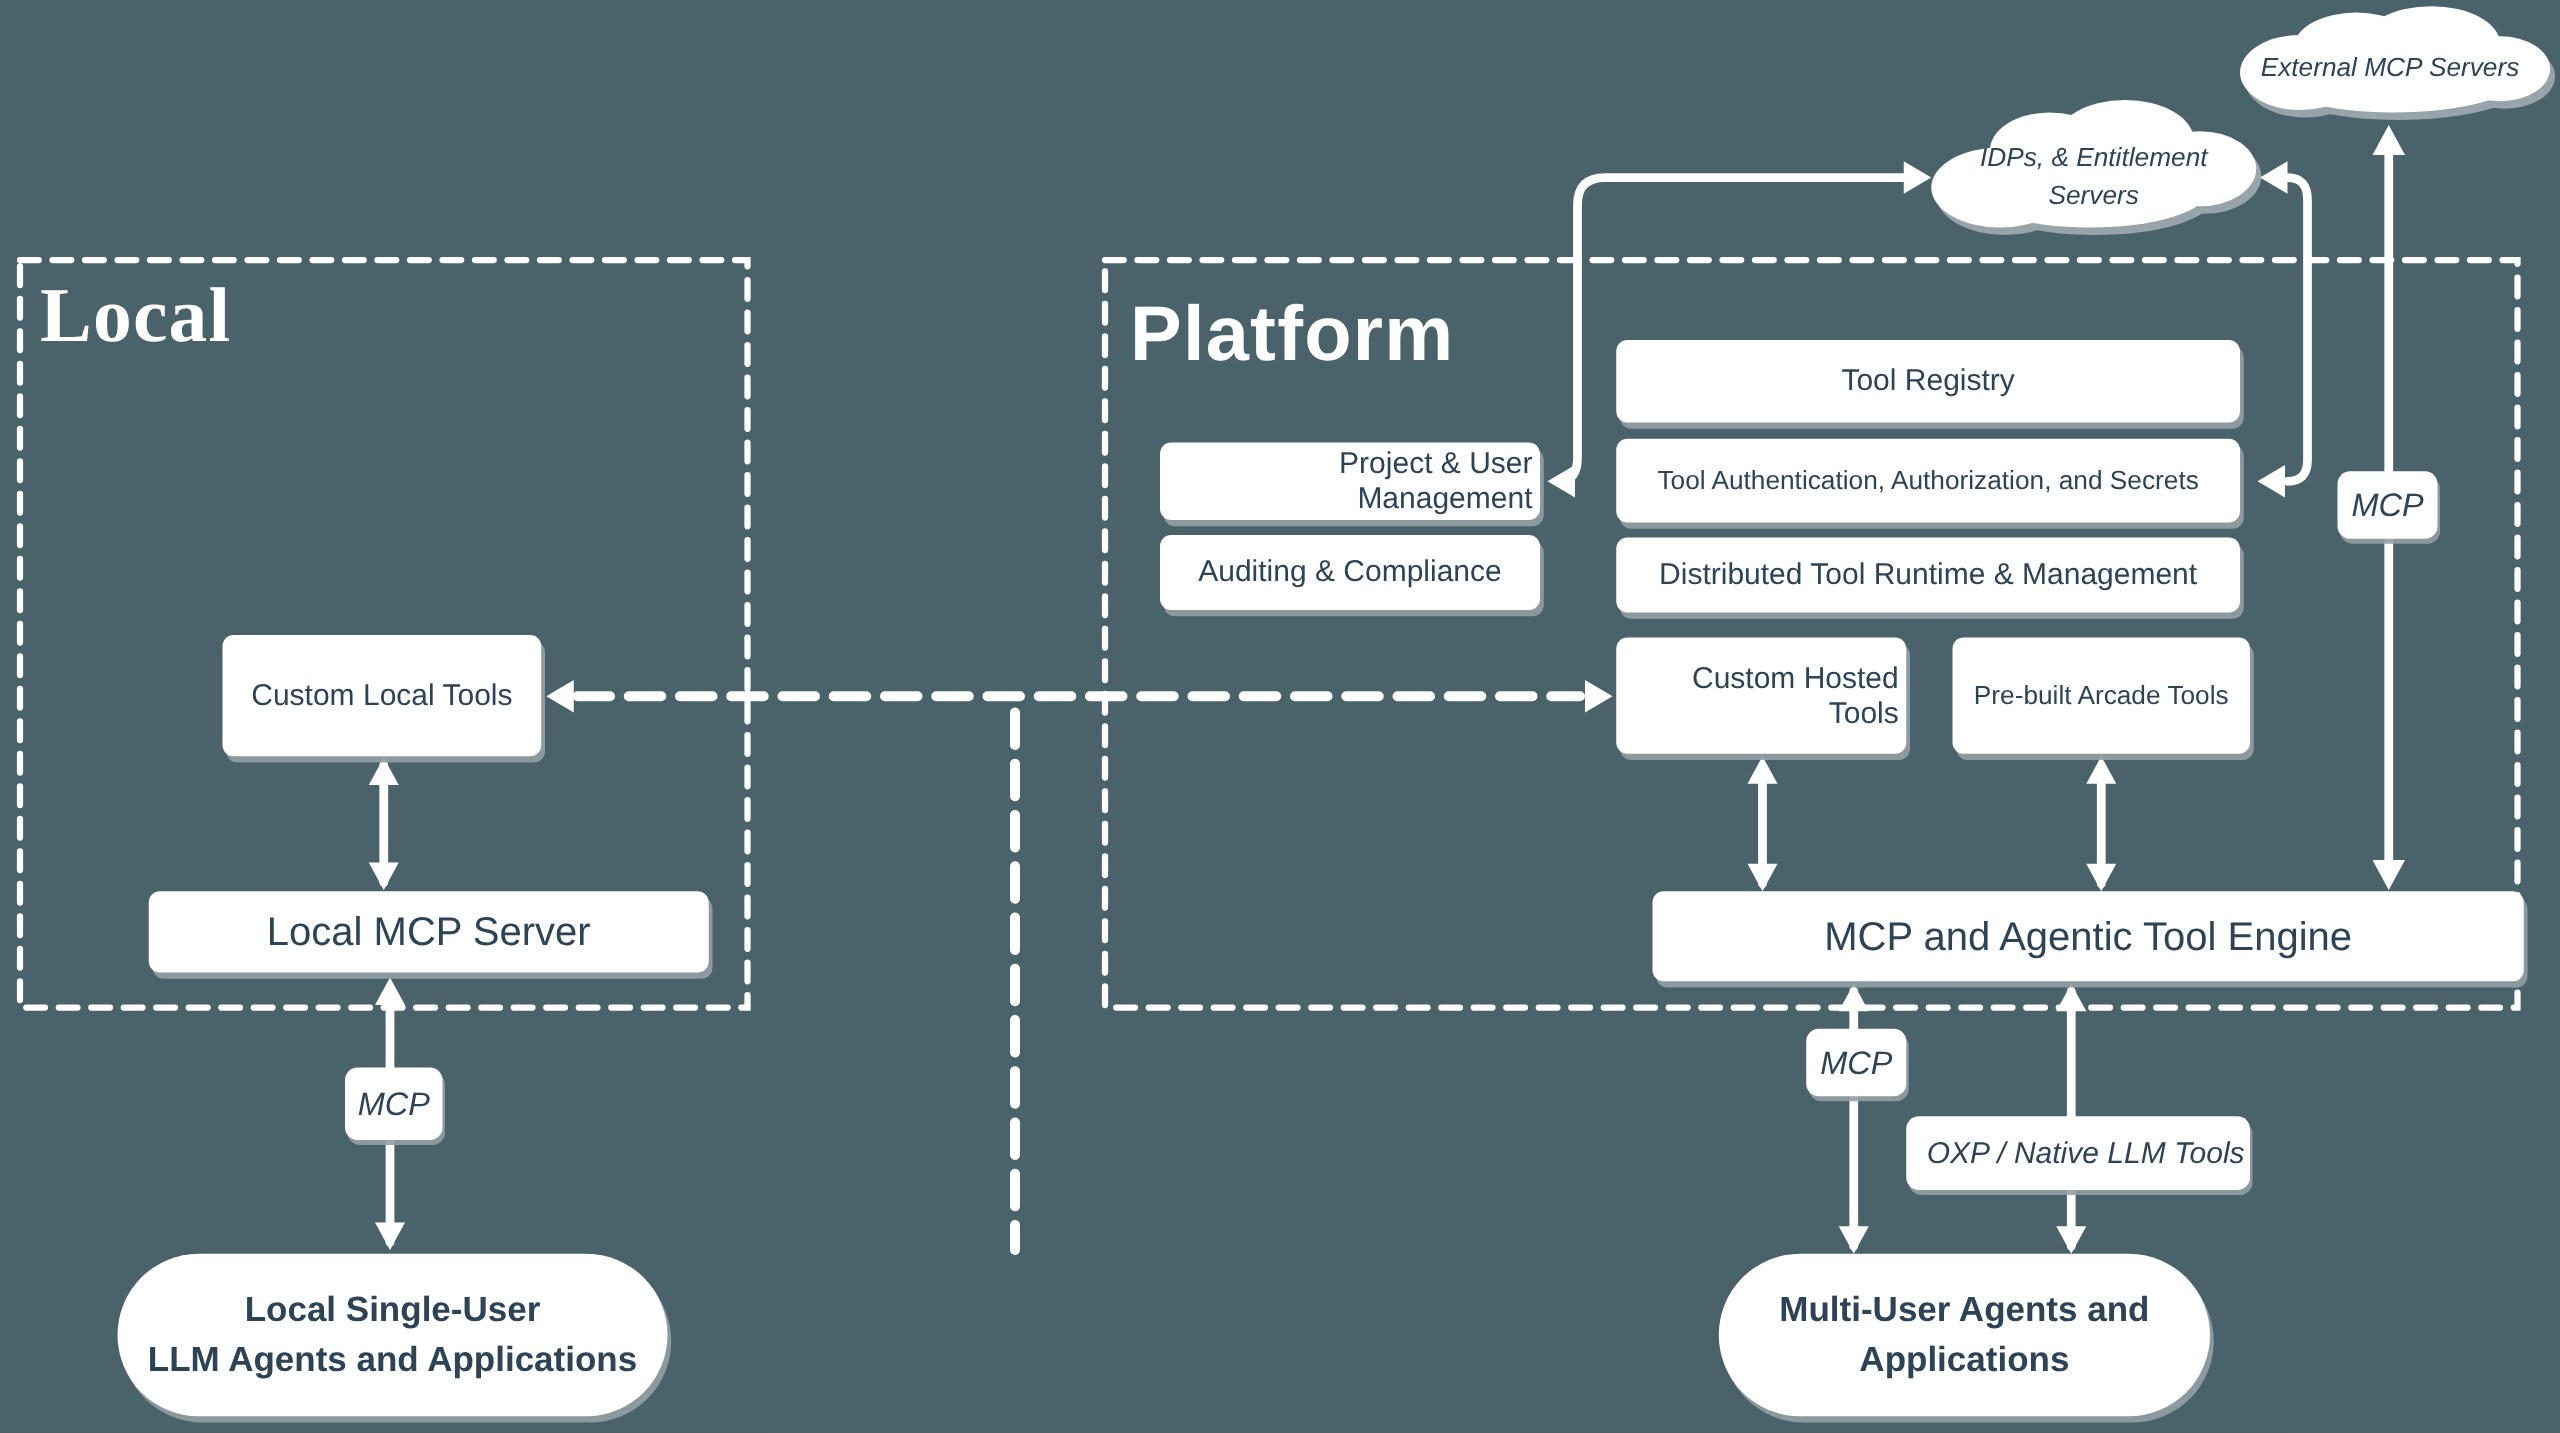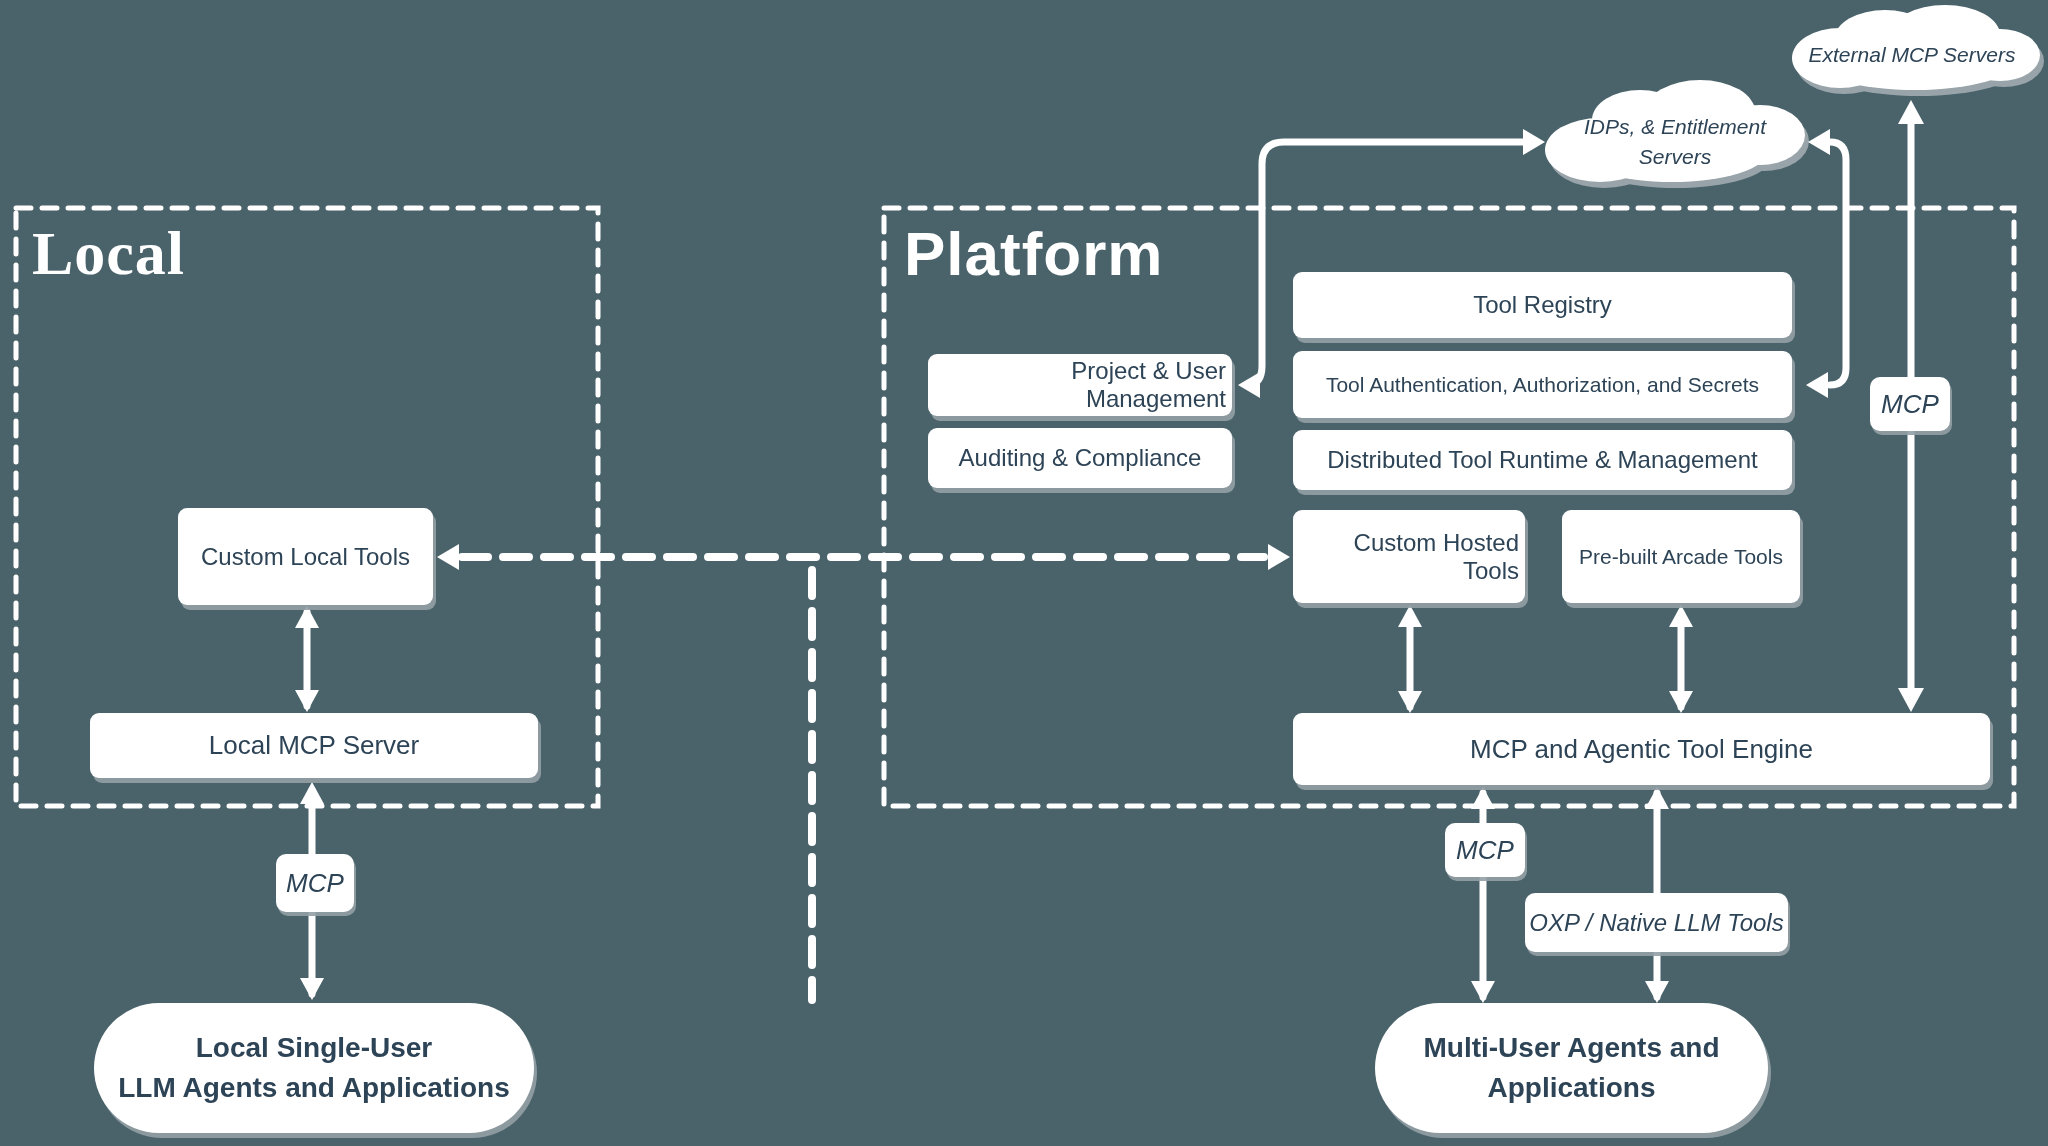--- a/index.html
+++ b/index.html
@@ -4,21 +4,21 @@
 <style>
   html,body{margin:0;padding:0;background:#4a636b;}
   .canvas{position:relative;width:2048px;height:1146px;background:#4a636b;overflow:hidden;
           font-family:"Liberation Sans", sans-serif;}
   svg.overlay{position:absolute;left:0;top:0;z-index:1;}
   .title{position:absolute;z-index:2;color:#ffffff;font-weight:bold;font-size:62px;letter-spacing:1px;}
   .box{position:absolute;z-index:2;background:#ffffff;border-radius:9px;color:#2d4356;
        display:flex;align-items:center;justify-content:center;text-align:right;
        font-size:24px;box-shadow:3px 5px 0 rgba(147,160,166,0.9);padding:0 6px;box-sizing:border-box;}
   .f21{font-size:21px;}
-  .f26{font-size:26px;}
+  .f26{font-size:32px;margin-left:29px;}
   .pill{border-radius:65px;font-weight:bold;font-size:28px;line-height:40px;flex-direction:column;}
   .devkit{border-radius:12px;font-weight:bold;font-size:26px;}
   .label-pill{position:absolute;z-index:3;background:#ffffff;border-radius:10px;color:#2d4356;
        display:flex;align-items:center;justify-content:center;font-style:italic;font-size:26px;
        box-shadow:2px 4px 0 rgba(147,160,166,0.9);}
   .cloud-label{position:absolute;z-index:3;color:#2d4356;font-style:italic;font-size:21px;
        text-align:center;line-height:30px;}
 </style>
 </head>
 <body>
@@ -94,21 +94,21 @@
       <polygon points="1545,142 1523,129 1523,155"></polygon>
       <polygon points="1238,385 1260,372 1260,398"></polygon>
       <polygon points="1808,142 1830,129 1830,155"></polygon>
       <polygon points="1806,385 1828,372 1828,398"></polygon>
       <polygon points="437,557 459,544 459,570"></polygon>
       <polygon points="1290,557 1268,544 1268,570"></polygon>
     </g>
   </svg>
 
   <div class="title" style="left:32px;top:218px;font-family:Liberation Serif, serif;">Local</div>
-  <div class="title" style="left:904px;top:218px;">Platform</div>
+  <div class="title" style="left:904px;top:232px;">Platform</div>
 
   <div class="cloud-label" style="left:1782px;top:40px;width:260px;">External MCP Servers</div>
   <div class="cloud-label" style="left:1545px;top:112px;width:260px;">
     <div>IDPs, &amp; Entitlement</div>
     <div>Servers</div>
   </div>
 
   <div class="box" style="left:178px;top:508px;width:255px;height:97px;">Custom Local Tools</div>
   <div class="box f26" style="left:90px;top:713px;width:448px;height:65px;">Local MCP Server</div>
   <div class="box pill" style="left:94px;top:1003px;width:440px;height:130px;">
@@ -126,15 +126,15 @@
   <div class="box f21" style="left:1562px;top:510px;width:238px;height:93px;">Pre-built Arcade Tools</div>
   <div class="box f26" style="left:1293px;top:713px;width:697px;height:72px;">MCP and Agentic Tool Engine</div>
   <div class="box pill" style="left:1375px;top:1003px;width:393px;height:130px;">
     <div>Multi-User Agents and</div>
     <div>Applications</div>
   </div>
 
   <div class="label-pill" style="left:276px;top:854px;width:78px;height:58px;">MCP</div>
   <div class="label-pill" style="left:1870px;top:377px;width:80px;height:54px;">MCP</div>
   <div class="label-pill" style="left:1445px;top:823px;width:80px;height:54px;">MCP</div>
-  <div class="label-pill" style="left:1525px;top:893px;width:263px;height:59px;font-size:24px;">OXP / Native LLM Tools</div>
+  <div class="label-pill" style="left:1525px;top:893px;width:263px;height:59px;font-size:24px;padding-left:12px;">OXP / Native LLM Tools</div>
 
 </div>
 
 </body></html>

